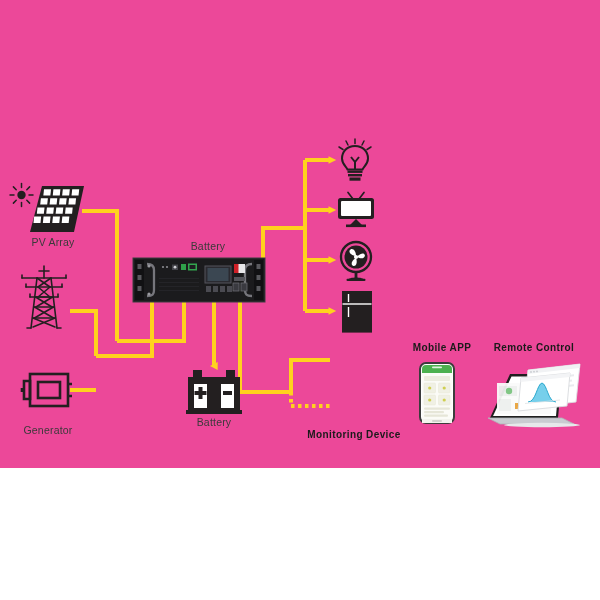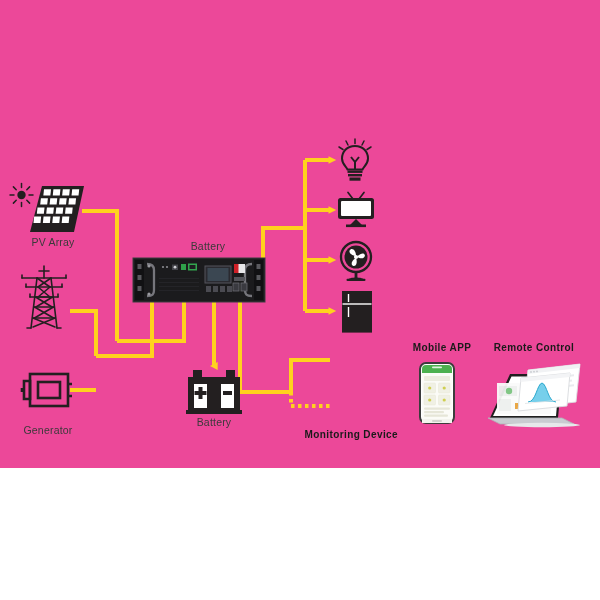--- a/index.html
+++ b/index.html
@@ -289,21 +289,21 @@
       <rect x="0.5" y="0.5" width="29" height="39" fill="#231f20" stroke="#231f20" stroke-width="1"></rect>
       <line x1="0.5" y1="13" x2="29.5" y2="13" stroke="#ffffff" stroke-width="1.4"></line>
       <line x1="6.5" y1="3" x2="6.5" y2="11" stroke="#ffffff" stroke-width="1.4"></line>
       <line x1="6.5" y1="16" x2="6.5" y2="26" stroke="#ffffff" stroke-width="1.4"></line>
       <rect x="0" y="39" width="30" height="2.6" fill="#231f20"></rect>
     </svg>
   </div>
 
 
 
-  <div class="label-bold" style="left:278px; top:428px; width:120px;text-align:right;">Monitoring Device</div>
+  <div class="label-bold" style="left:294px; top:428px; width:120px;">Monitoring Device</div>
 
   <div class="label-bold" style="left:398px; top:341px; width:88px;">Mobile APP</div>
   <div class="node" style="left:419px; top:362px; width:40px; height:64px;">
     <svg width="40" height="64" viewBox="0 0 40 64">
       <rect x="1" y="1" width="34" height="60" rx="6" fill="#ffffff" stroke="#3c3c3c" stroke-width="2"></rect>
       <path d="M3,7 a4,4 0 0 1 4,-4 L29,3 a4,4 0 0 1 4,4 L33,11 L3,11 Z" fill="#4cb14f"></path>
       <rect x="13" y="4.6" width="10" height="1.6" rx="0.8" fill="#dff0df"></rect>
       <rect x="3" y="11" width="30" height="47" fill="#fbfbf7"></rect>
       <g fill="#ececdf">
         <rect x="5" y="14" width="26" height="5" rx="1"></rect>

